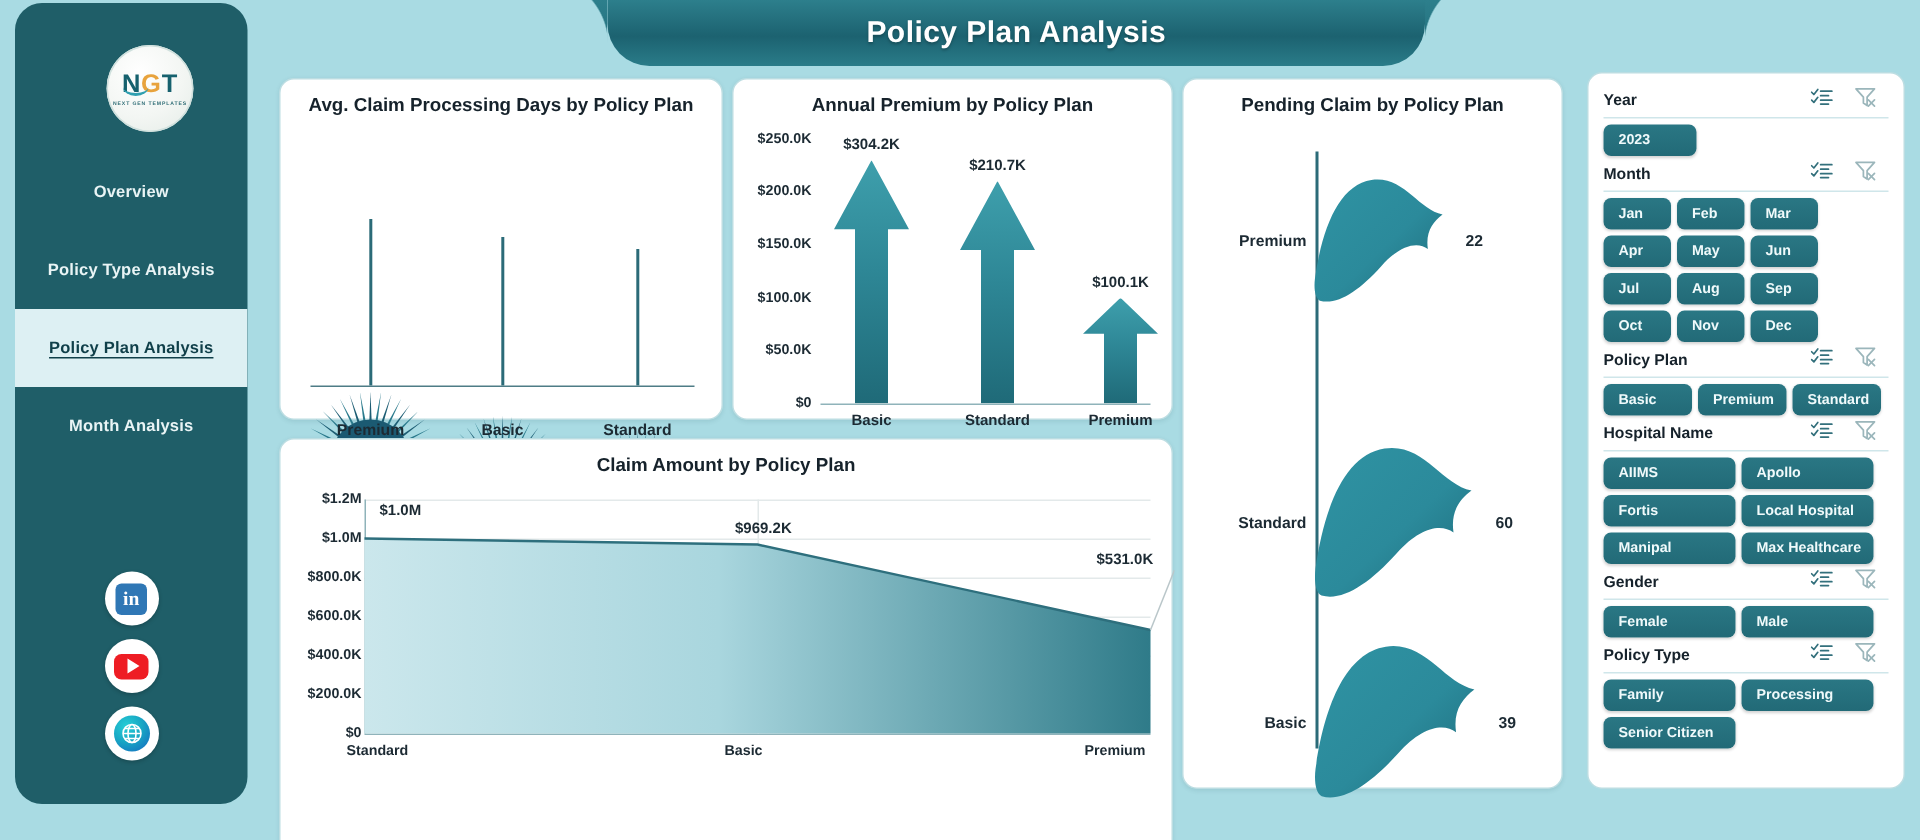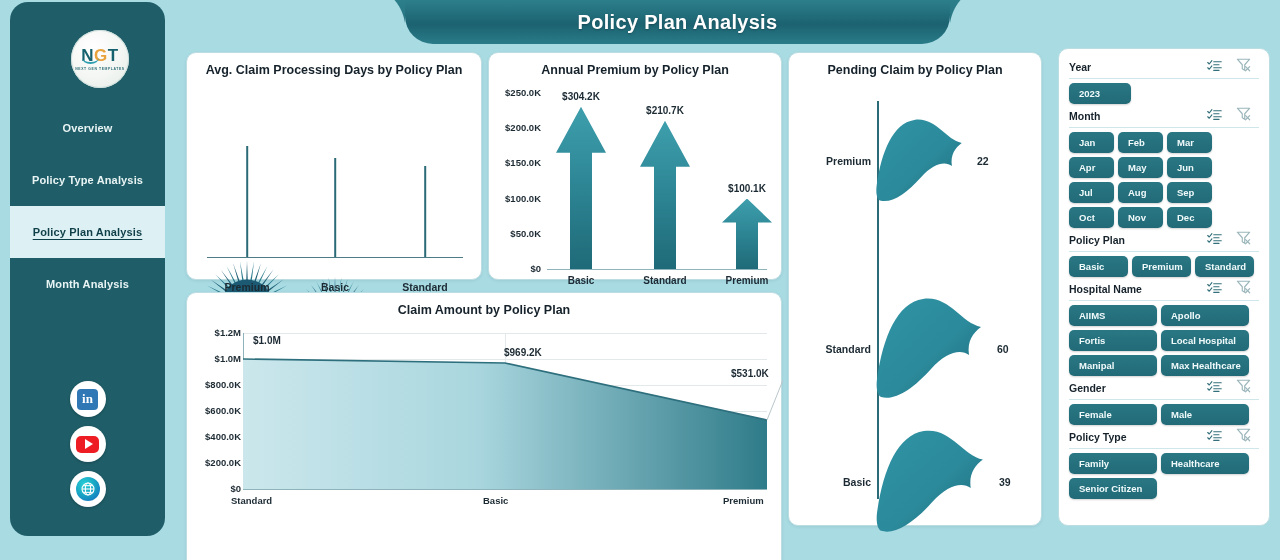--- a/index.html
+++ b/index.html
@@ -464,21 +464,21 @@
               <stop offset="0%" stop-color="#cbe7ec"></stop>
               <stop offset="45%" stop-color="#a9d6de"></stop>
               <stop offset="100%" stop-color="#2f7b89"></stop>
             </linearGradient>
           </defs>
           <path d="M56,66 L318,70.004 L580,126.97 L580,196 L56,196 Z" fill="url(#areaGrad)"></path>
           <path d="M56,66 L318,70.004 L580,126.97" fill="none" stroke="#2e6f7d" stroke-width="1.6"></path>
           <path d="M580,126.97 L596,86.97" stroke="#b9c6c9" stroke-width="1" fill="none"></path>
         </svg>
         <div class="area-dl" style="left: 66px; top: 42px;">$1.0M</div>
-        <div class="area-dl" style="left: 272px; top: 54.004px; padding-left: 45px;">$969.2K</div>
+        <div class="area-dl" style="left: 258px; top: 54.004px; padding-left: 45px;">$969.2K</div>
         <div class="area-dl" style="left: 544px; top: 74.97px;">$531.0K</div>
         <div class="area-xlab" style="left: 44px; top: 202px;">Standard</div>
         <div class="area-xlab" style="left: 296px; top: 202px;">Basic</div>
         <div class="area-xlab" style="left: 536px; top: 202px;">Premium</div>
       </div>
   </div>
 
   <div id="filters">
       <div class="f-group">
         <div class="f-head">
@@ -634,19 +634,19 @@
             <span><svg width="15" height="14" viewBox="0 0 18 17" fill="none" stroke="#9bb6bb" stroke-width="1.4" stroke-linecap="round" stroke-linejoin="round">
       <path d="M1.5,1.5 H16.5 L10.5,8.2 V15 L7.5,13 V8.2 Z"></path>
       <line x1="11.5" y1="10.5" x2="16.5" y2="15.5"></line>
                 <line x1="16.5" y1="10.5" x2="11.5" y2="15.5"></line>
               </svg></span>
           </div>
         </div>
         <div class="f-rule"></div>
         <div class="chips">
           <div class="chip w6">Family</div>
-          <div class="chip w6">Healthcare</div>
+          <div class="chip w6">Processing</div>
           <div class="chip w6">Senior Citizen</div>
         </div>
       </div>
     </div>
 
 </div>
 
 </body></html>

